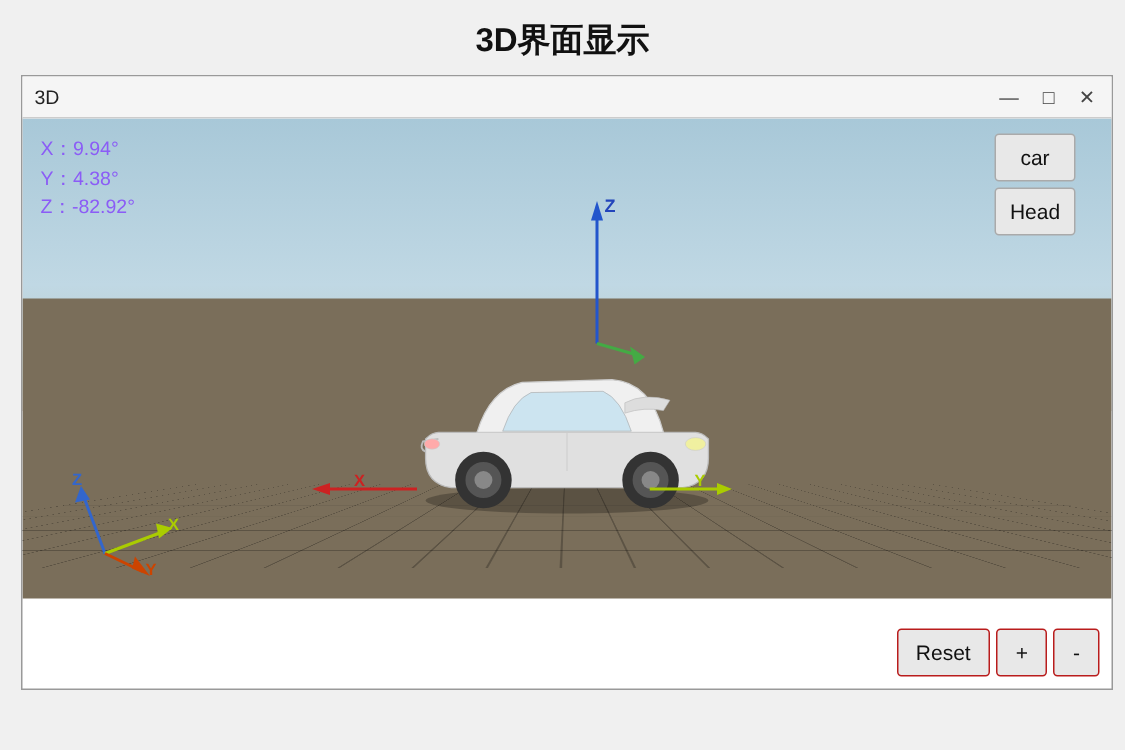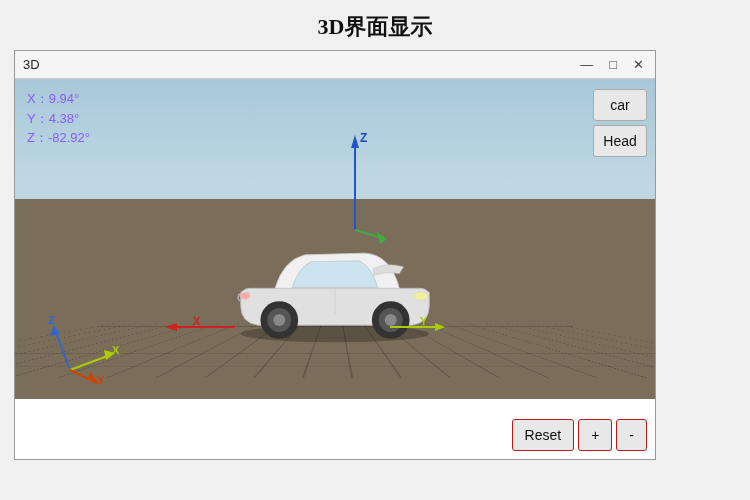--- a/index.html
+++ b/index.html
@@ -10,28 +10,27 @@
       font-family: 'Microsoft YaHei', SimHei, sans-serif;
       overflow: hidden;
     }
 
     .page-title {
       text-align: center;
       font-size: 22px;
       font-weight: bold;
       padding: 12px 0 8px 0;
       color: #111;
-      font-family: Liberation Serif, serif;
     }
 
     .window {
       margin: 0 14px;
       border: 1px solid #999;
       background: #fff;
-      width: 642px;
+      width: 728px;
     }
 
     .titlebar {
       display: flex;
       align-items: center;
       justify-content: space-between;
       background: #f5f5f5;
       border-bottom: 1px solid #ccc;
       padding: 3px 8px;
       height: 28px;
@@ -147,21 +146,21 @@
     }
 
     
     .side-buttons {
       position: absolute;
       top: 10px;
       right: 0;
       display: flex;
       flex-direction: column;
       gap: 4px;
-      padding-right: 8px;
+      padding-right: 24px;
     }
 
     .side-btn {
       width: 54px;
       height: 32px;
       background: #e8e8e8;
       border: 1px solid #aaa;
       border-radius: 3px;
       font-size: 14px;
       cursor: pointer;

